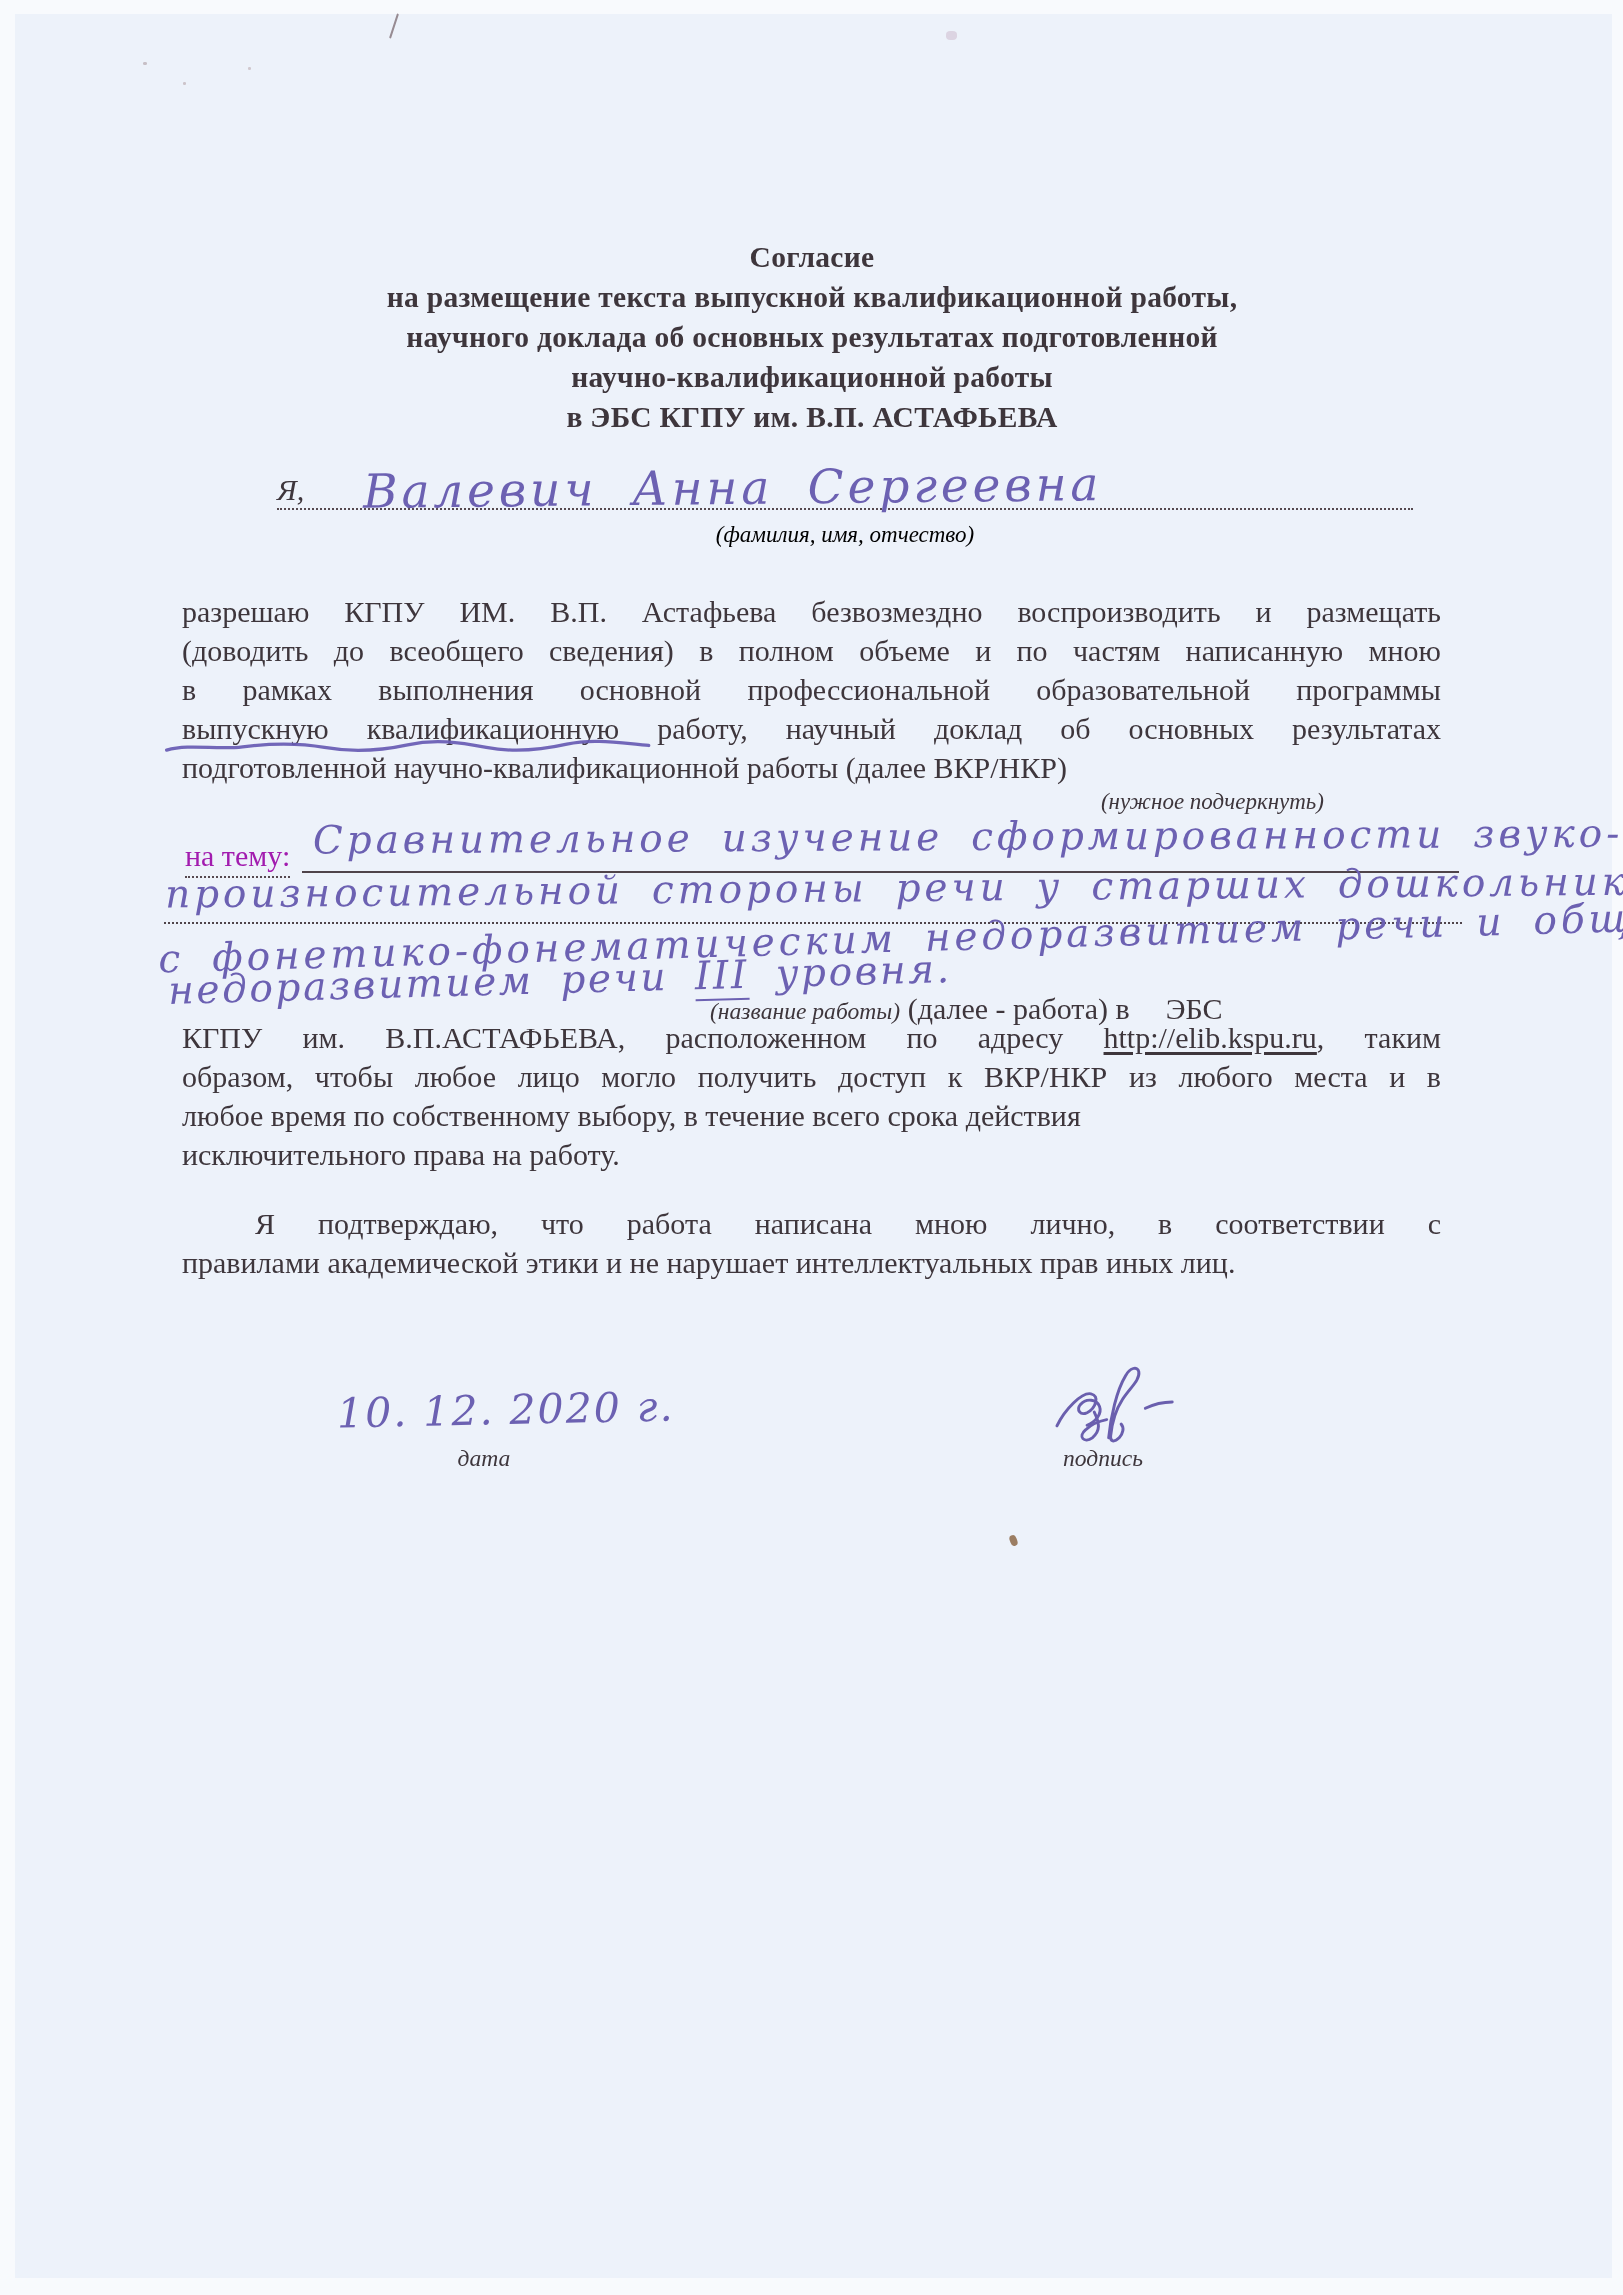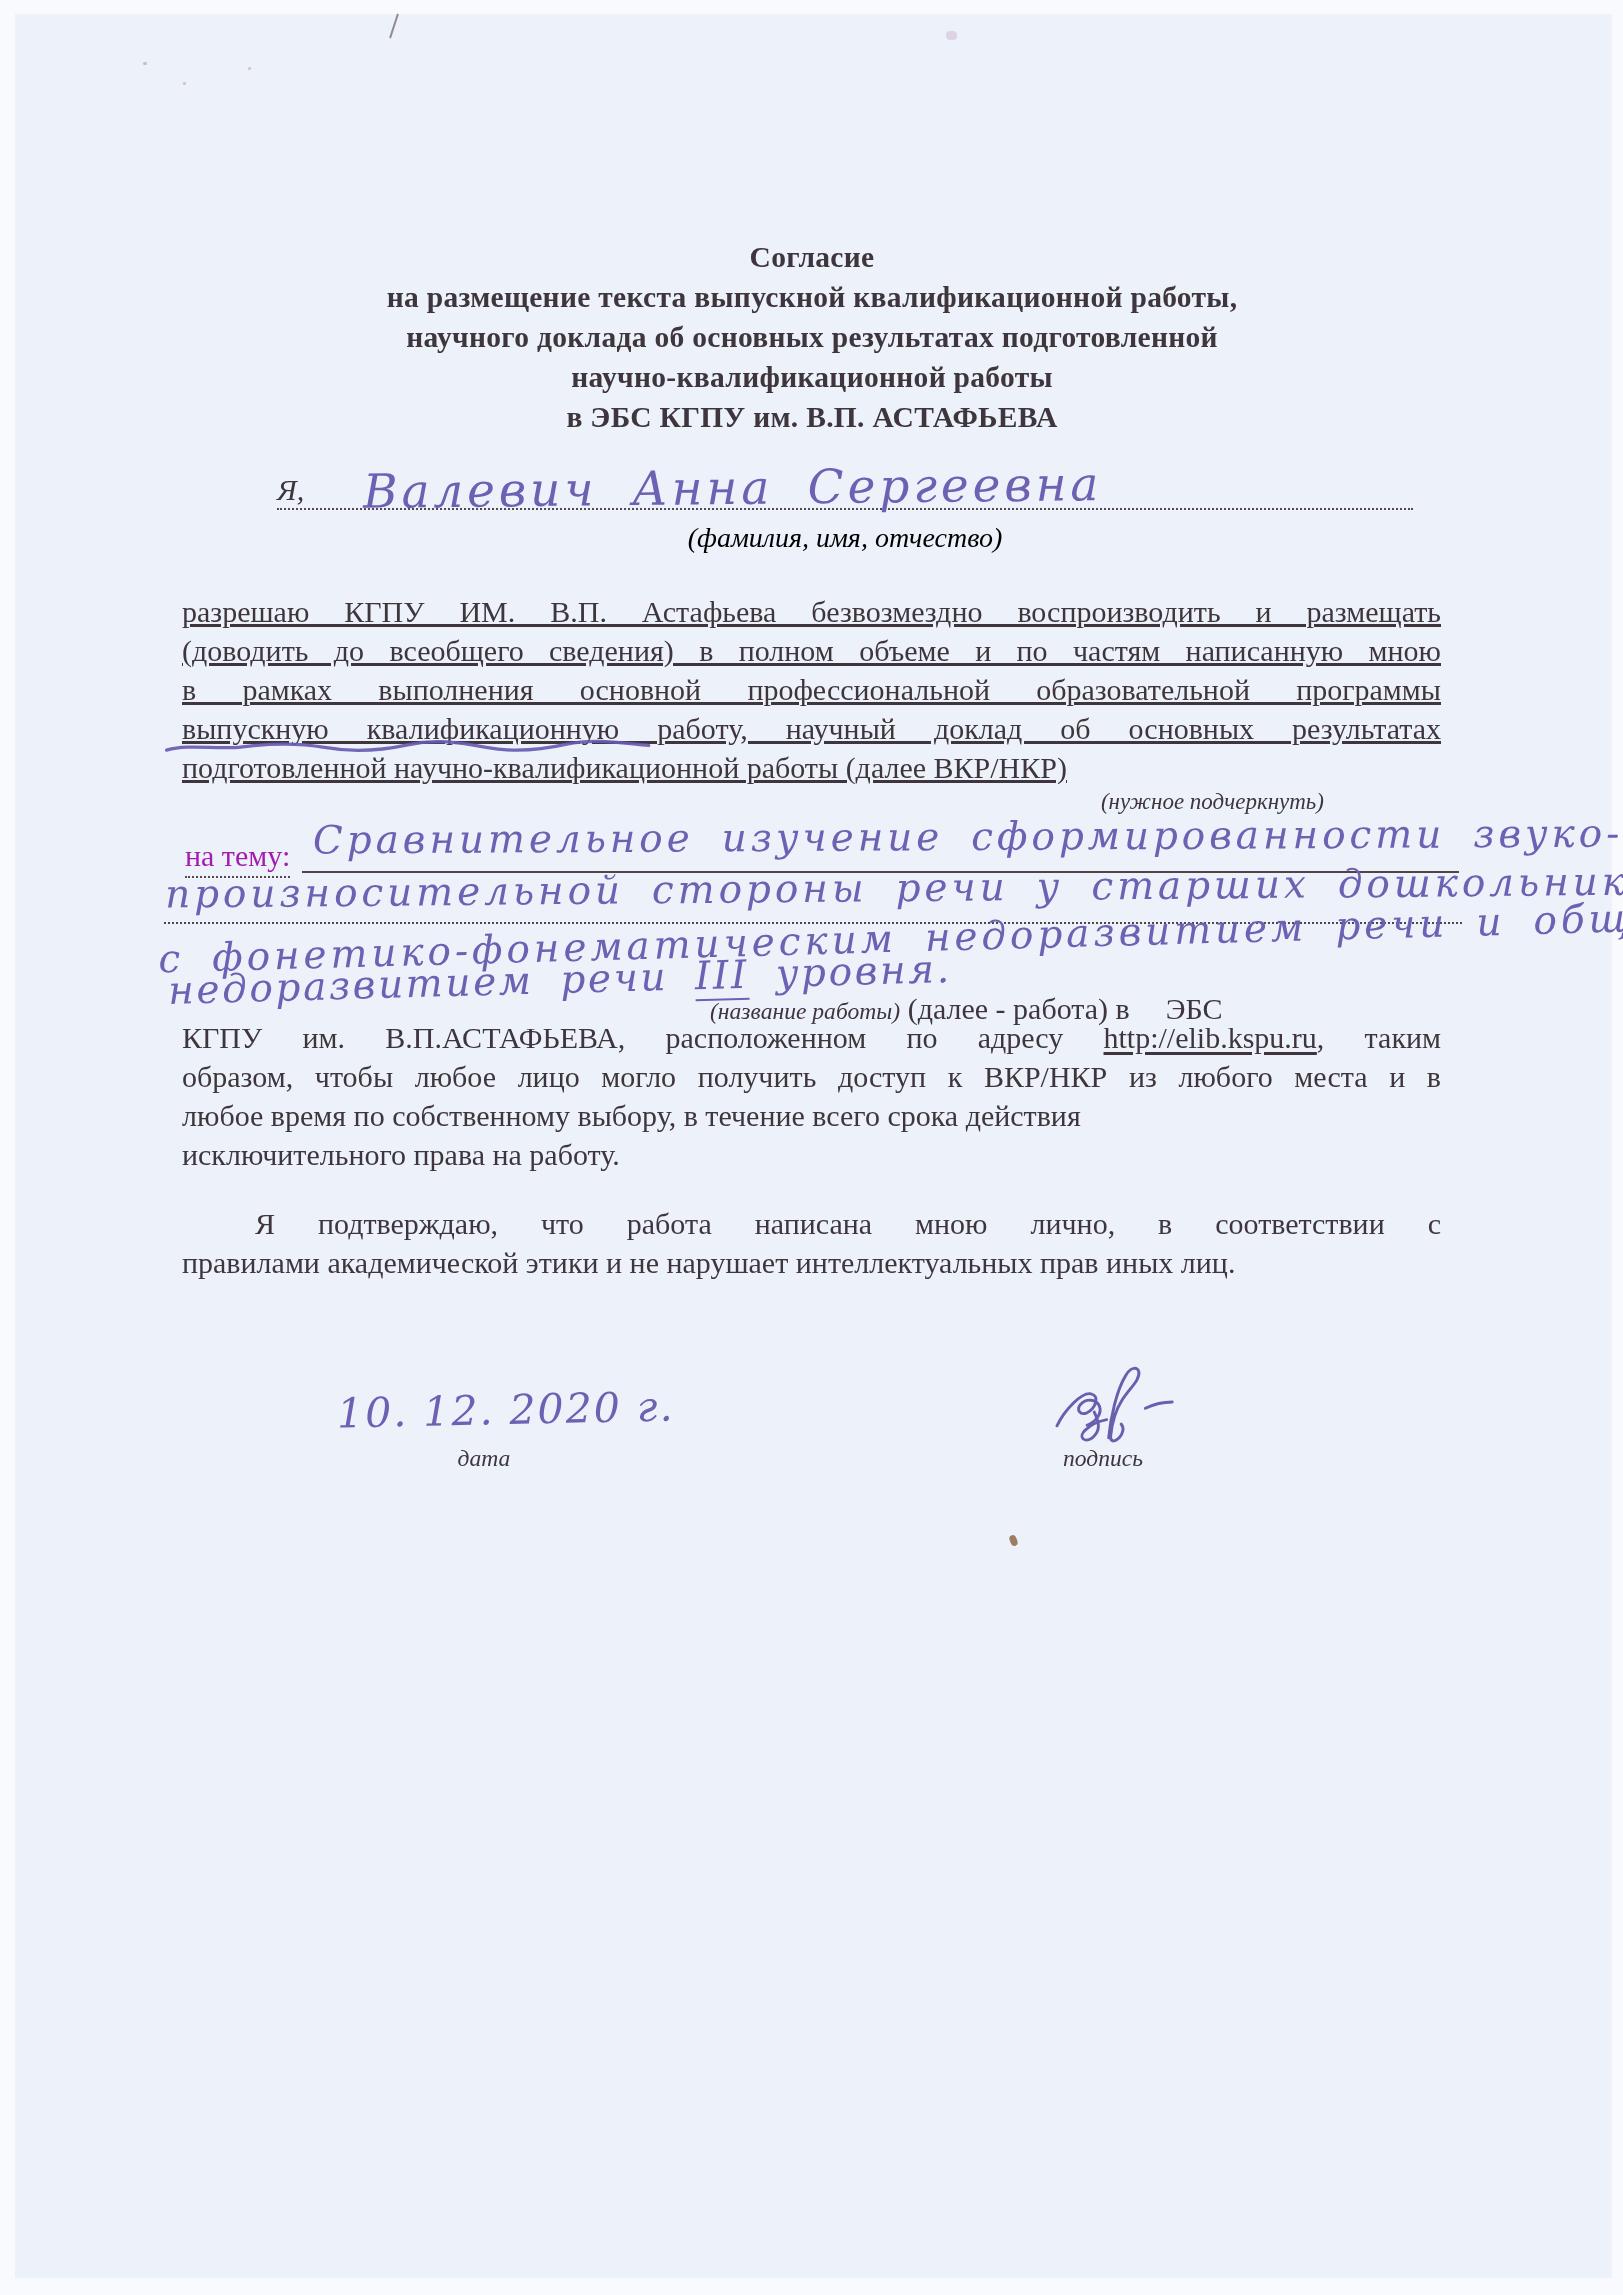--- a/index.html
+++ b/index.html
@@ -31,26 +31,26 @@
     position:absolute;left:0;bottom:1.3px;
     font-size:30px;font-style:italic;color:#3e363c;
   }
   .hand-name{
     position:absolute;left:86px;bottom:-6.5px;
     font-size:47px;letter-spacing:3.9px;word-spacing:15.7px;
     transform:rotate(-0.6deg);
   }
   .name-caption{
     left:277px;top:522px;width:1136px;text-align:center;
-    font-size:28px;font-style:italic;
+    font-size:23px;font-style:italic;
   }
   .para{width:1259px;font-size:30px;line-height:39px;color:#3e363c;}
   .para .ln{height:39px;white-space:nowrap;}
   .ln-j{white-space:normal !important;text-align:justify;text-align-last:justify;}
-  .p1{left:182px;top:592px;text-decoration:underline;}
+  .p1{left:182px;top:592px;}
   .p2{left:182px;top:1018px;}
   .p3{left:182px;top:1204px;}
   .indent1{padding-left:73px;}
   .url{ text-decoration:underline; text-underline-offset:3.9px;}
   .note-center{
     left:182px;top:789px;width:1142px;text-align:right;
     font-size:23px;font-style:italic;color:#3e363c;
   }
   .topic-label{
     left:185px;top:839px;font-size:30px;color:#a21caf;

